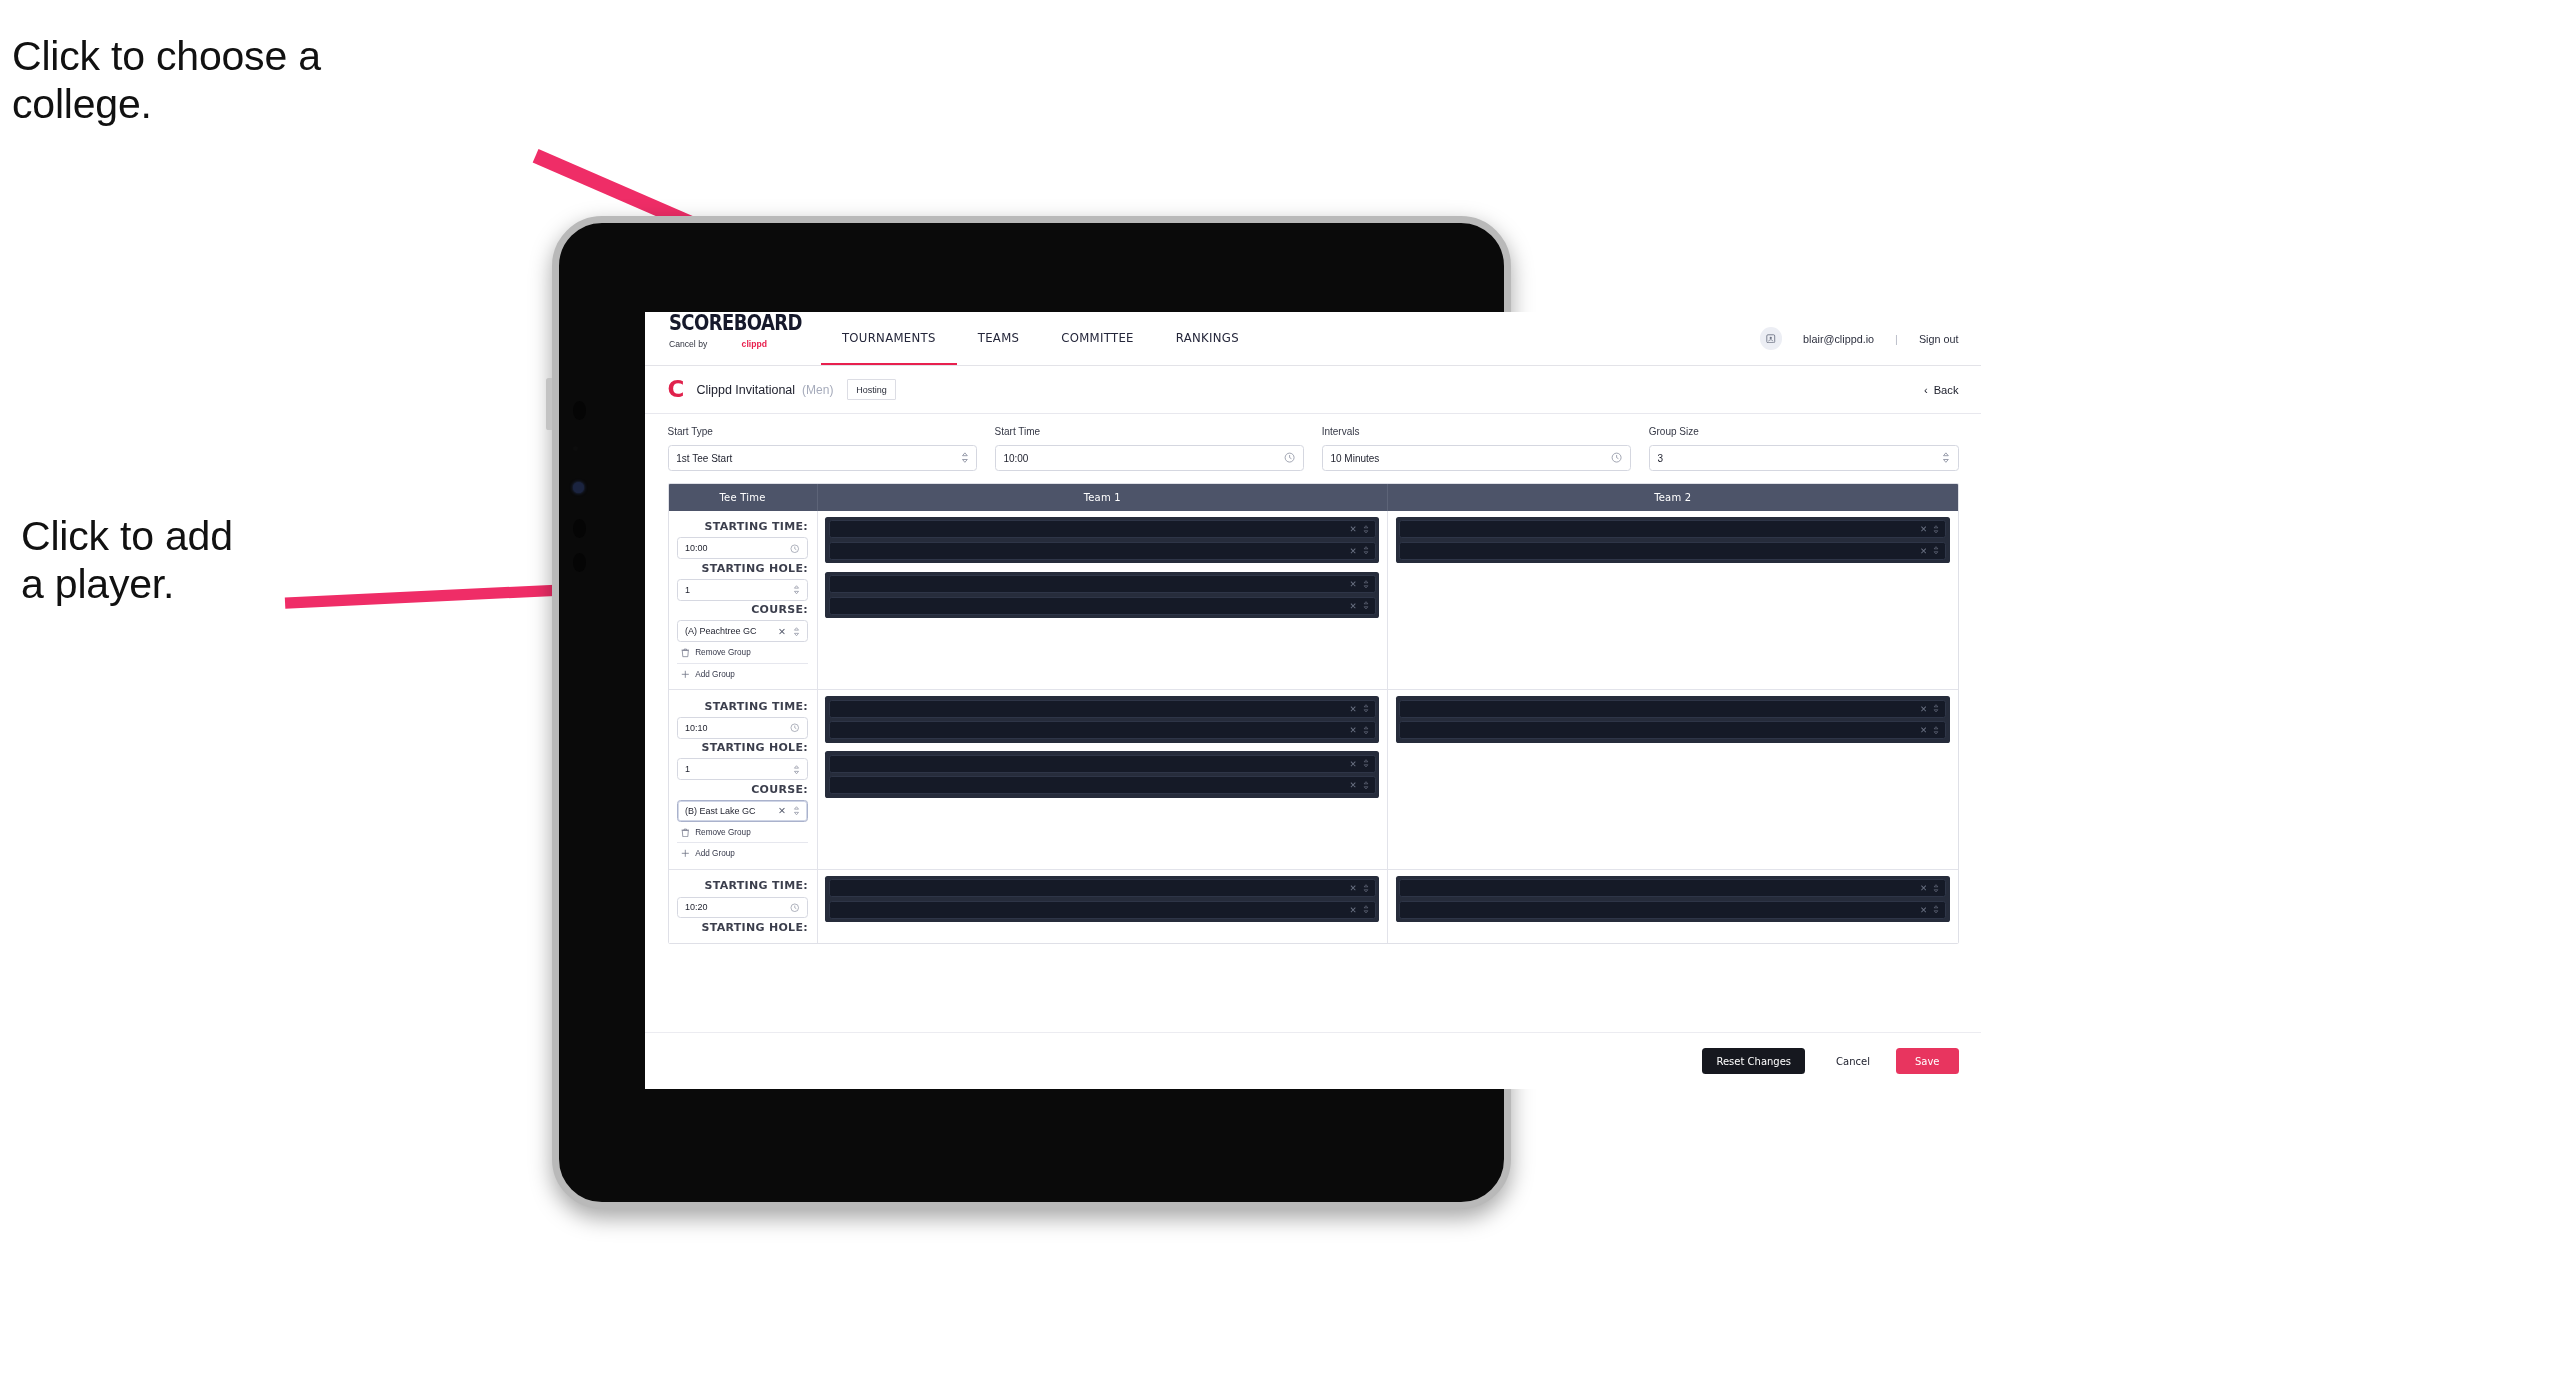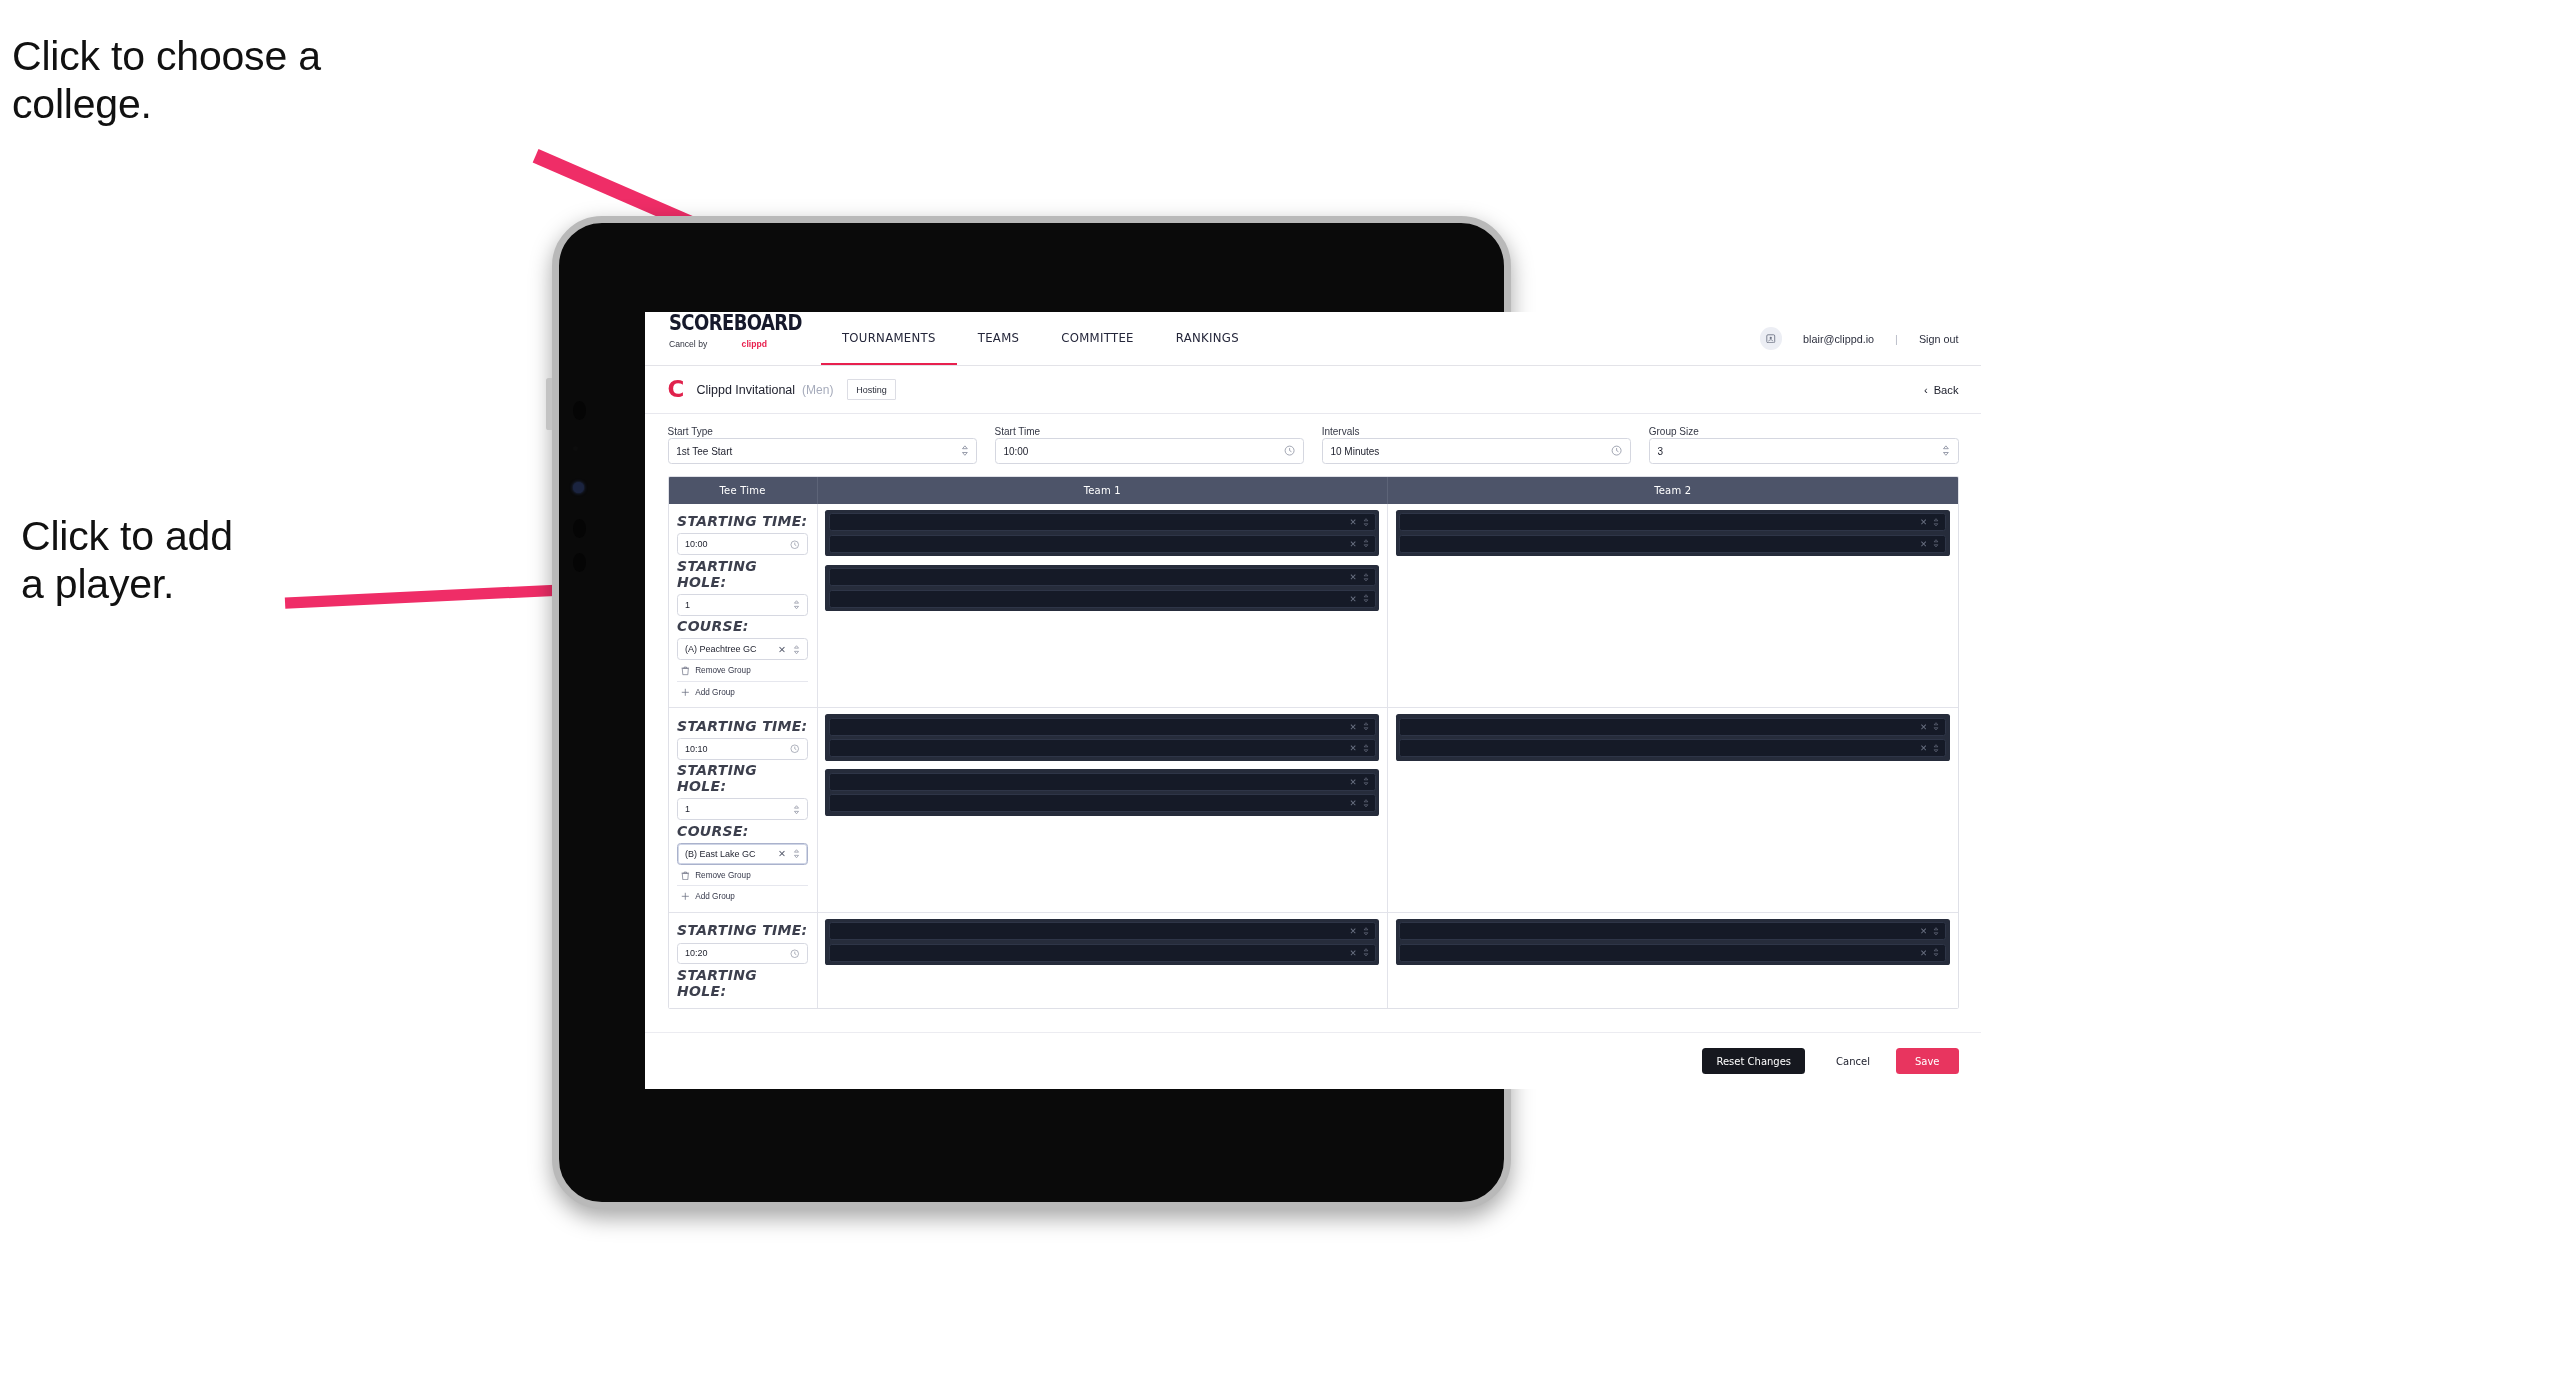--- a/index.html
+++ b/index.html
@@ -111,21 +111,21 @@
   .back-btn {
     margin-left:auto; font-size:11.2px; color:#20222f; cursor:pointer;
     display:flex; align-items:center; gap:6px;
   }
 
   
   .controls {
     display:flex; gap: 17.3px; padding: 12px 22.5px 12px 22.5px; background:#fff;
   }
   .field { flex:1; min-width:0; }
-  .field-label { font-size:10px; color:#353846; margin-bottom:1px; }
+  .field-label { font-size:10px; color:#353846; margin-bottom:8px; }
   .ctl {
     height:26px; border:0.9px solid #d5d7e0; border-radius:3.5px; background:#fff;
     display:flex; align-items:center; padding: 0 7.8px; font-size:10px; color:#1d1f2c;
   }
   .ctl .val { flex:1; min-width:0; overflow:hidden; white-space:nowrap; }
   .ico { color:#858a9b; font-size:9.5px; display:flex; align-items:center; }
   .ico svg { display:block; }
 
   
   .tbl-wrap { padding: 0 22.5px; }
@@ -143,24 +143,23 @@
   .th-t1   { flex:1; border-right:0.9px solid #5d6478; }
   .th-t2   { flex:1; }
 
   .grp { display:flex; border-bottom:0.9px solid #e2e3ea; background:#fff; }
   .grp:last-child { border-bottom:none; }
   .col-tee {
     width:149px; border-right:0.9px solid #e2e3ea;
     padding: 7px 8.6px 5.2px 8.6px; background:#fff;
   }
   .mini-label {
-    font-size:14px; font-weight:700; letter-spacing:0.3px; color:#3c3f4d;
-    text-align:left; margin: 2.6px 0 4.3px;
+    font-size:11px; font-weight:700; letter-spacing:0.3px; color:#3c3f4d;
+    text-align:right; margin: 2.6px 0 4.3px;
     font-family:"DejaVu Sans", sans-serif;
-    font-style:italic;
   }
   .mini-ctl {
     height:21.6px; border:0.9px solid #d6d8e1; border-radius:3.5px; background:#fff;
     display:flex; align-items:center; padding:0 7px; font-size:9px; color:#1d1f2c;
   }
   .mini-ctl.focus { border-color:#aab2cc; box-shadow:0 0 0 0.9px #cfd5e6 inset; }
   .mini-ctl .val { flex:1; min-width:0; overflow:hidden; white-space:nowrap; }
   .mini-ctl .x { color:#5a5f70; font-size:9.5px; margin-right:7px; cursor:pointer; }
   .grp-action {
     display:flex; align-items:center; gap:6px;

